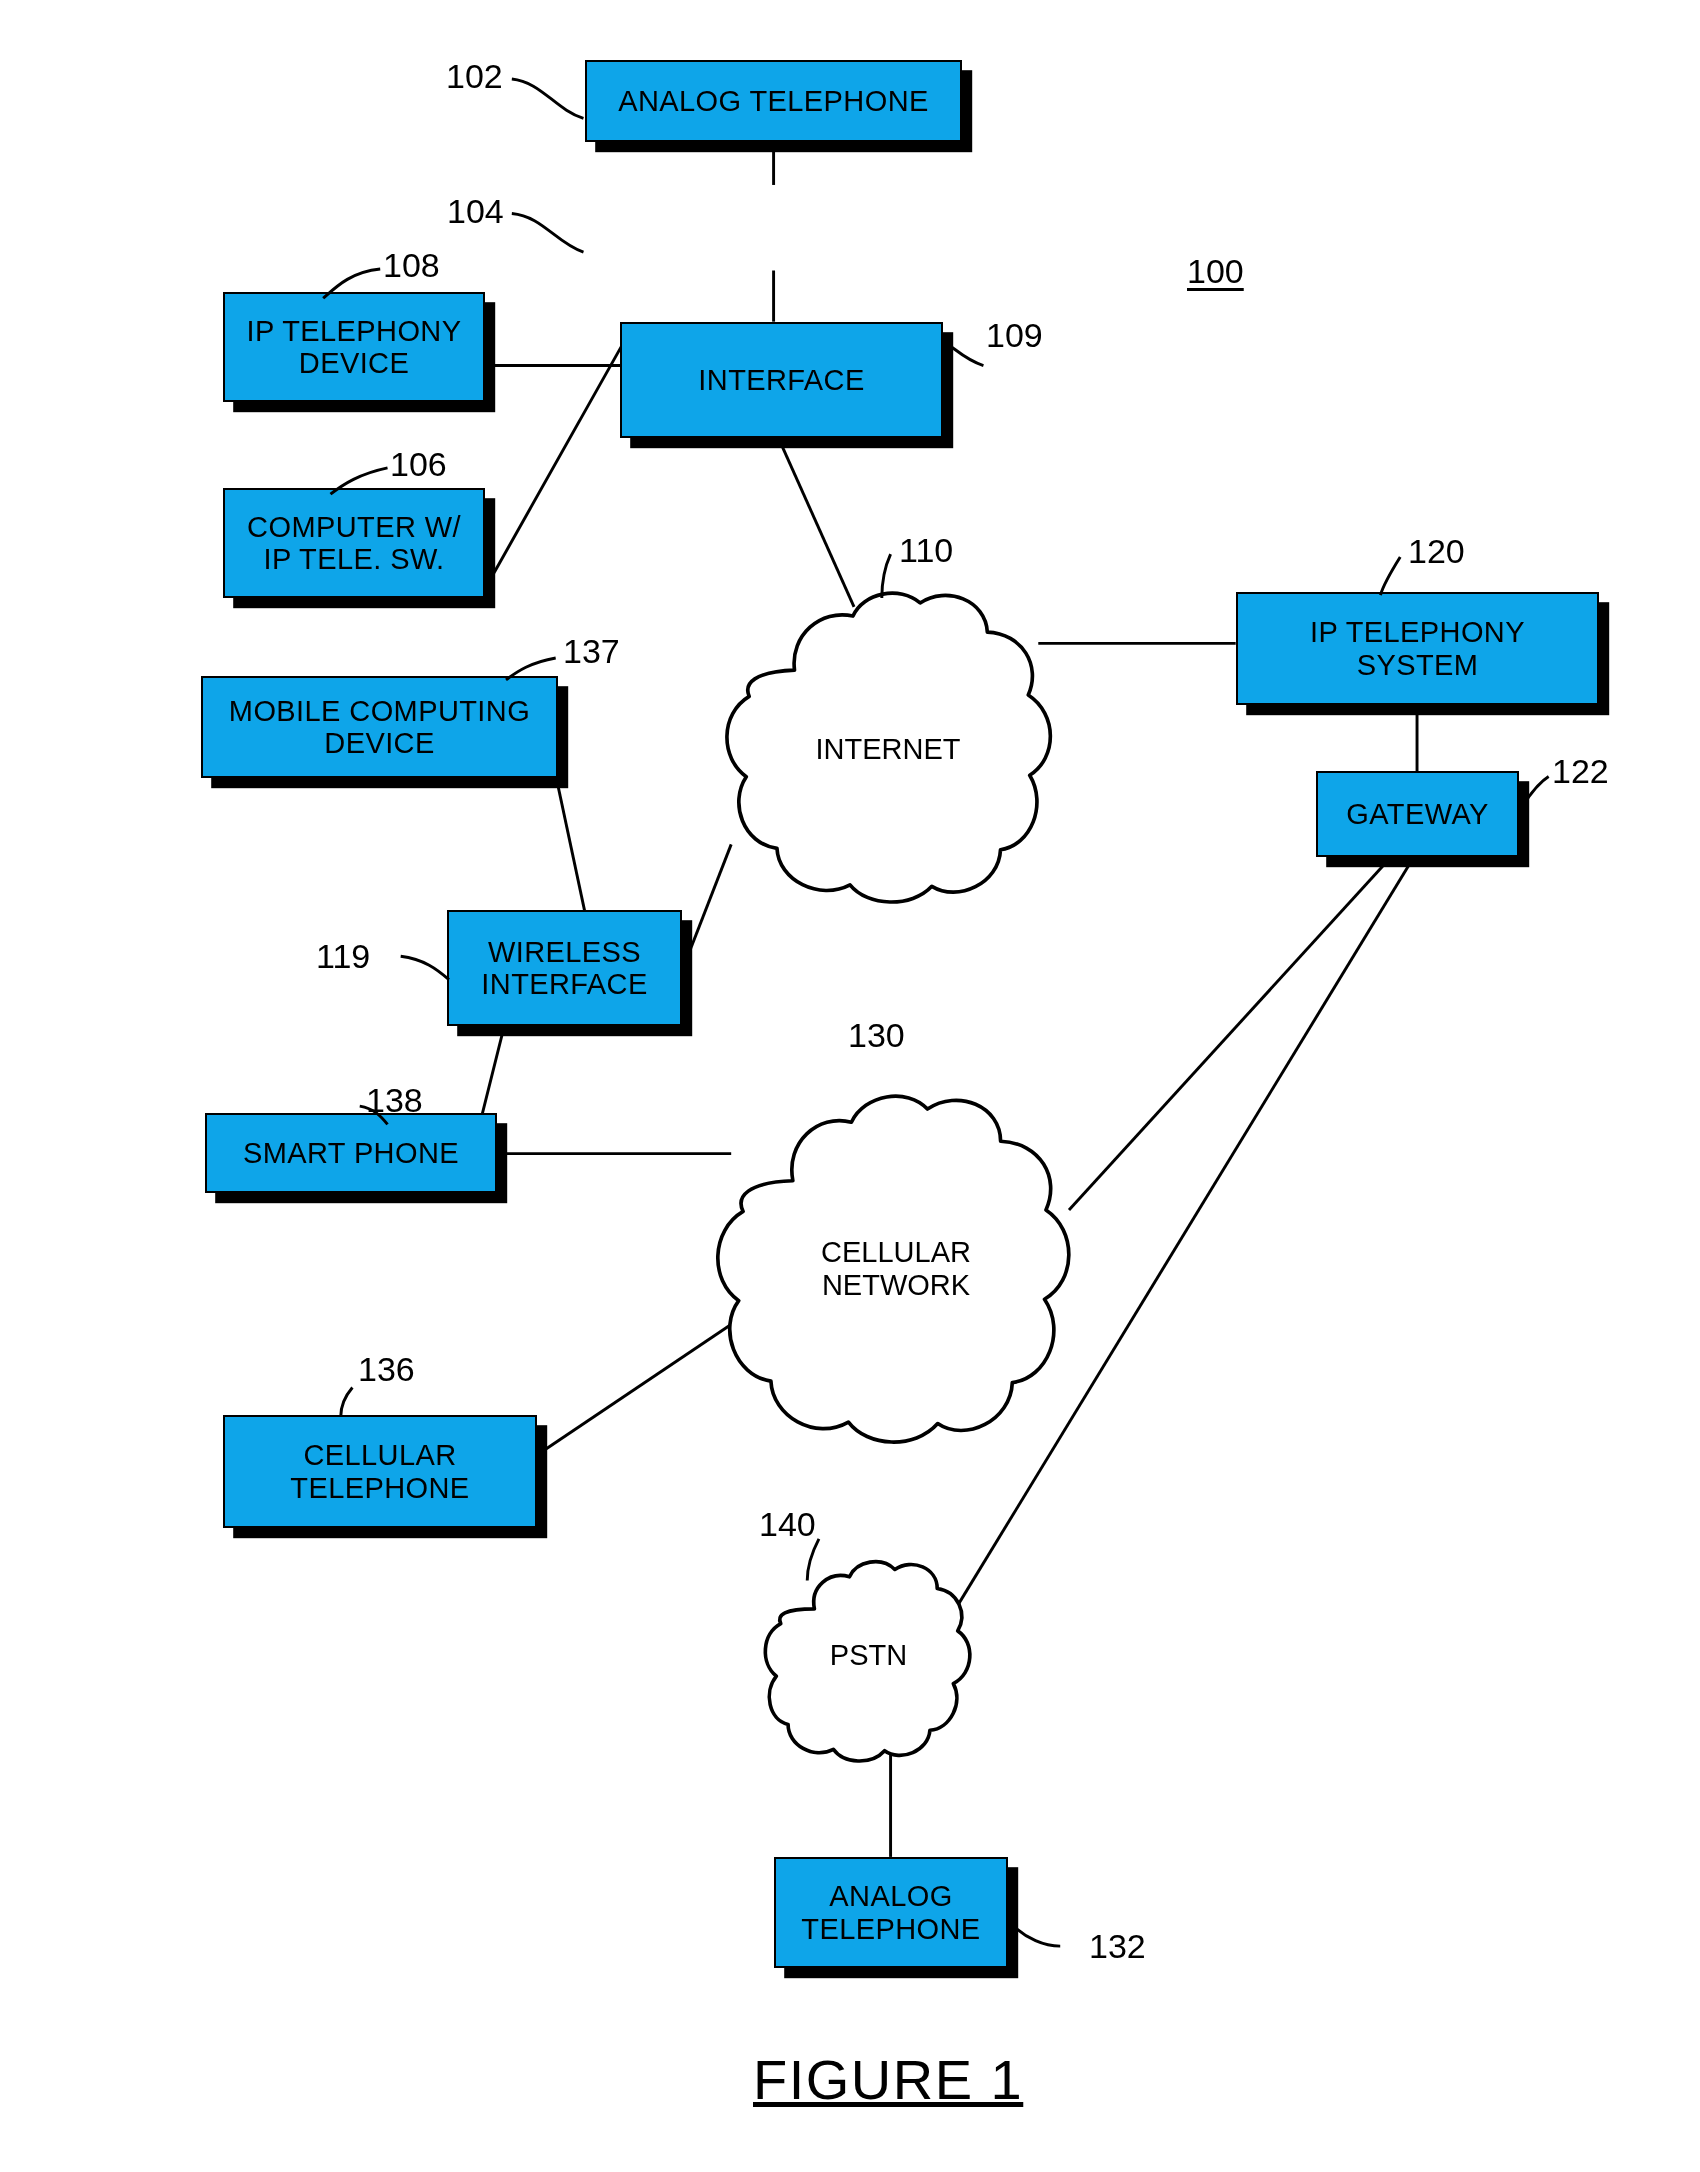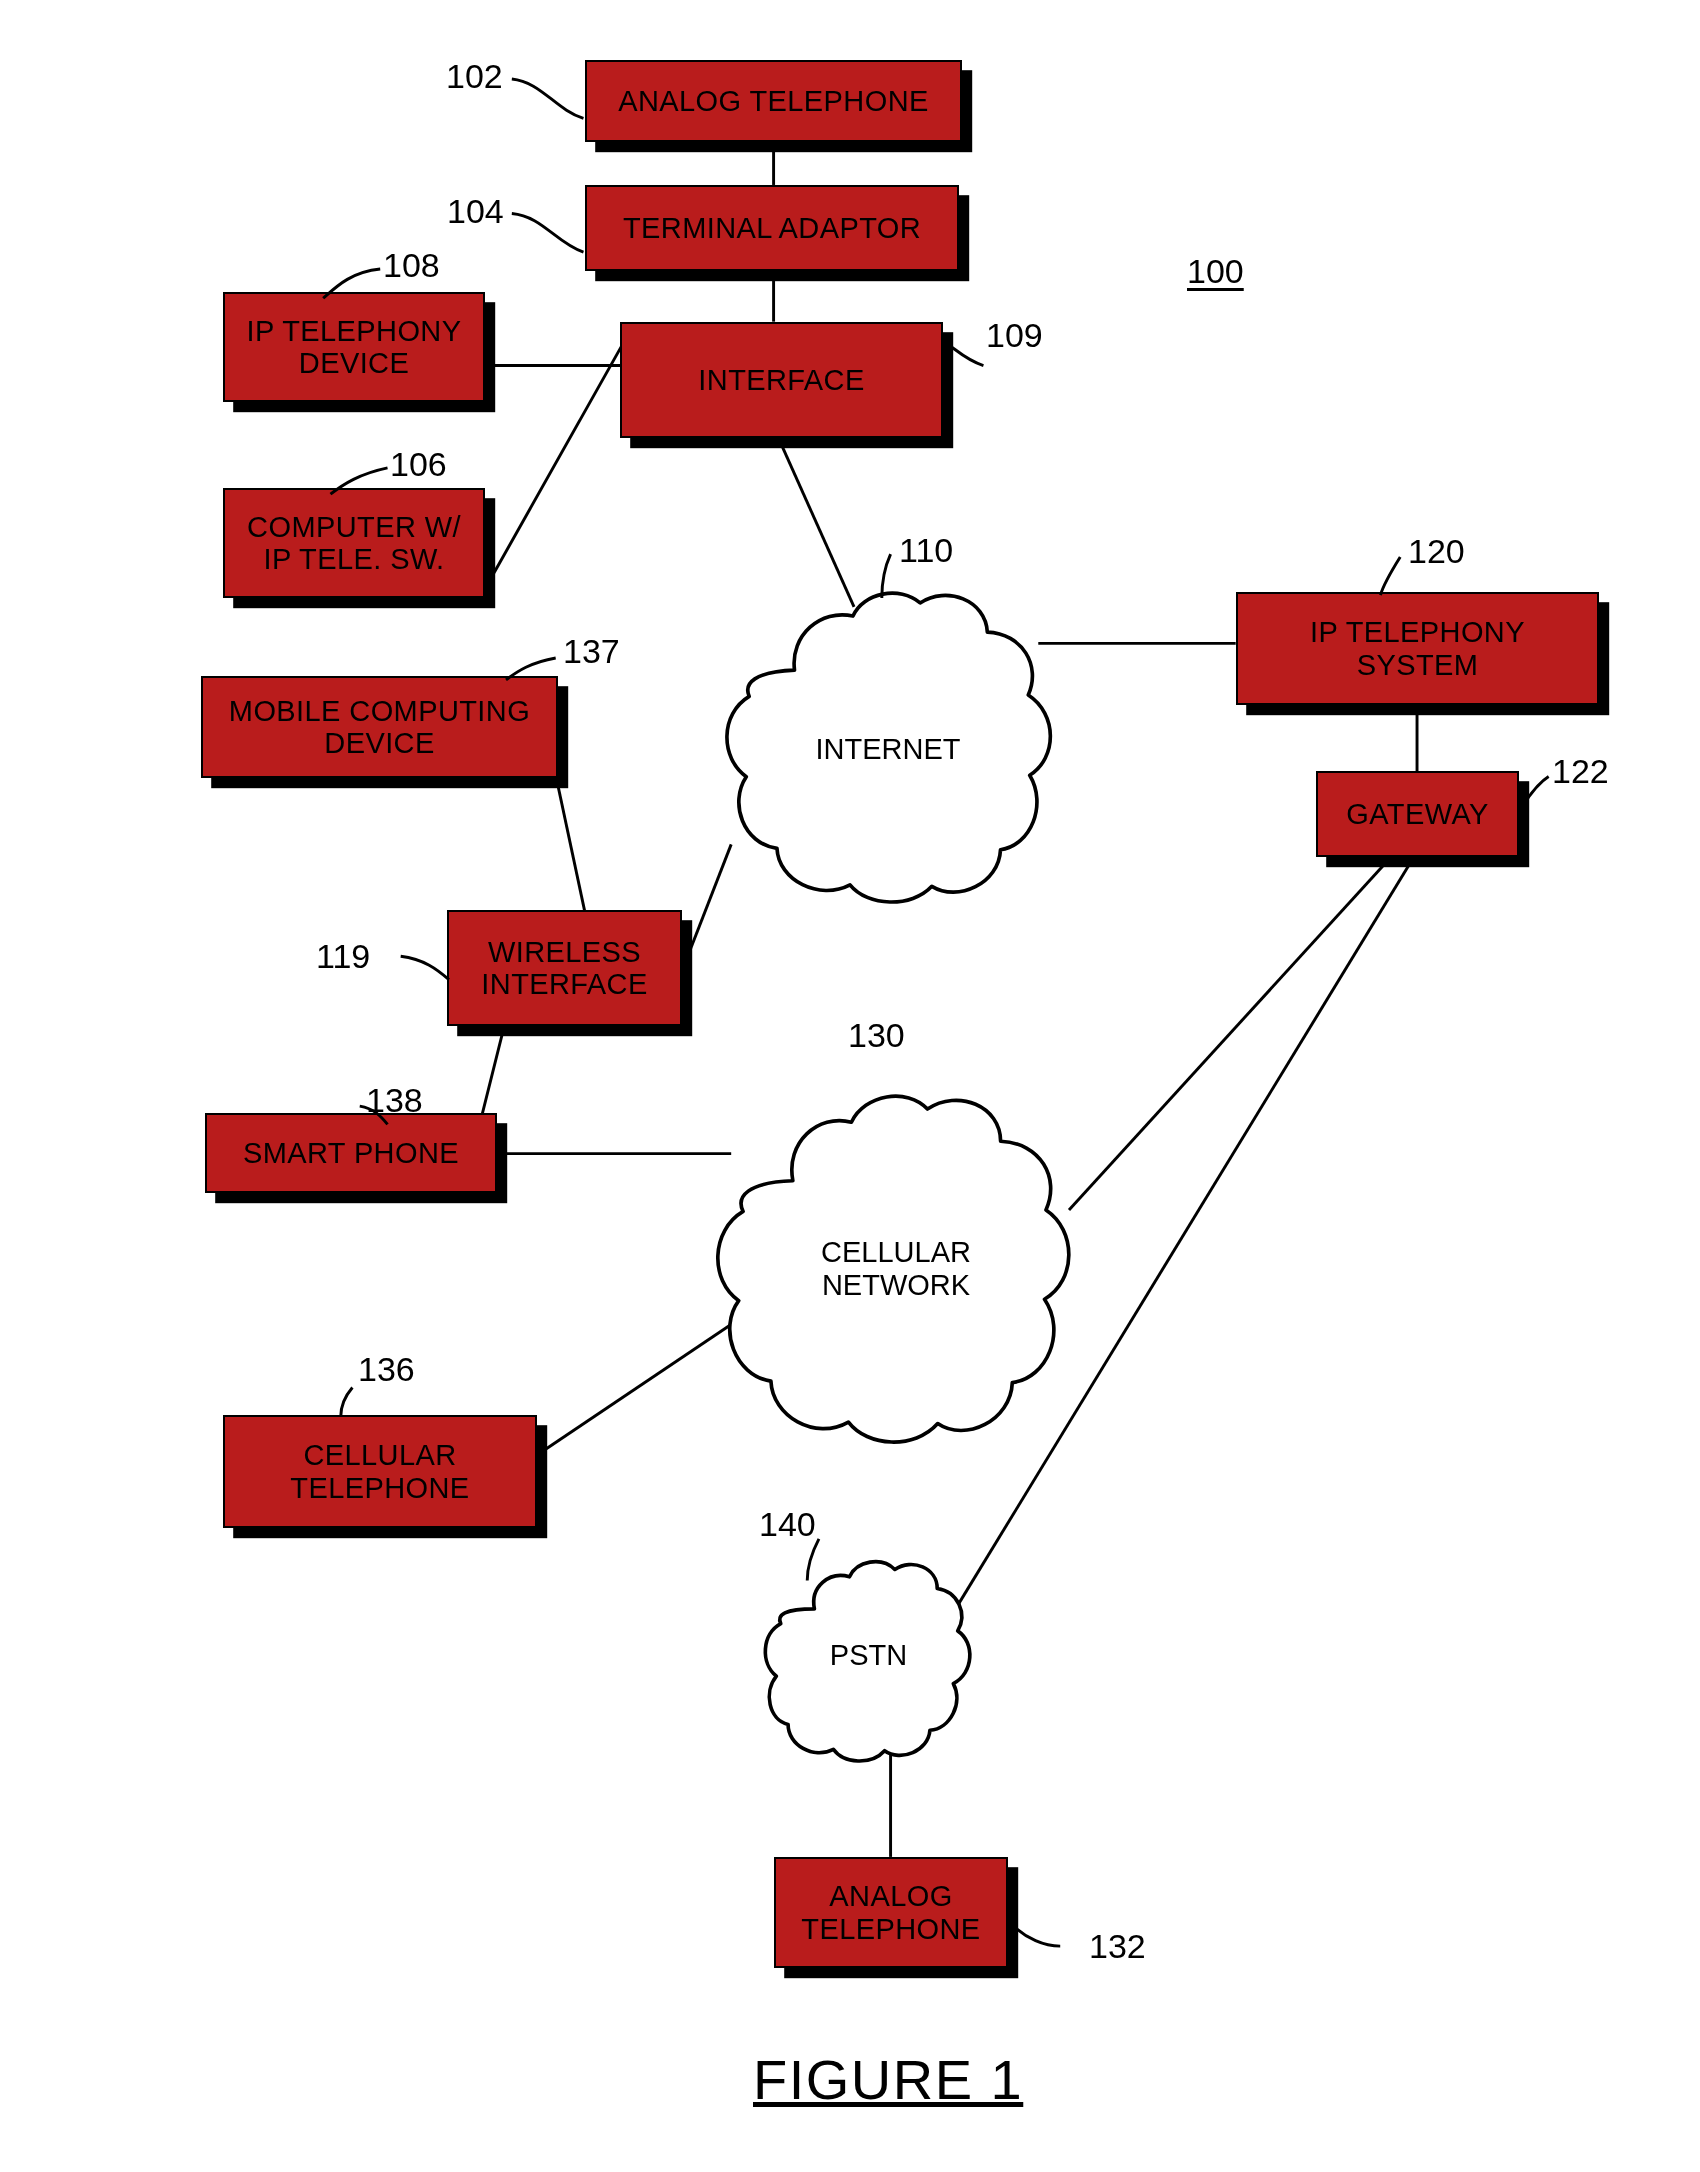--- a/index.html
+++ b/index.html
@@ -4,21 +4,21 @@
 <style>
   html,body{margin:0;padding:0;background:#ffffff;}
   body{font-family:"Liberation Sans", sans-serif;}
   #stage{position:relative;width:1700px;height:2172px;background:#fff;overflow:hidden;}
   svg#wires{position:absolute;left:0;top:0;width:1700px;height:2172px;pointer-events:none;}
 
   
   .node{
     position:absolute;
     box-sizing:border-box;
-    background:#b91c1c;
+    background:#0ea5e9;
     border:2.9px solid #000000;
     box-shadow:10.2px 10.2px 0 0 #000000;
     display:flex;
     align-items:center;
     justify-content:center;
     text-align:center;
     z-index:3;
   }
   .node .lbl{
     font-size:29px;
@@ -151,23 +151,20 @@
                C64 288 30 268 30 240 C4 234 -4 196 14 174
                C-8 156 -6 116 20 102 C14 90 26 82 66 82 Z" fill="#ffffff" stroke="#000" stroke-width="5" stroke-linejoin="round"></path>
     </svg>
     <div class="cloudlabel">PSTN</div>
   </div>
 
   <div class="node" style="left:585px;top:60px;width:377px;height:82px;">
     <span class="lbl">ANALOG TELEPHONE</span>
   </div>
 
-  <div class="node" style="left:585px;top:185px;width:374px;height:86px;">
-    <span class="lbl">TERMINAL ADAPTOR</span>
-  </div>
 
   <div class="node" style="left:620px;top:322px;width:323px;height:116px;">
     <span class="lbl">INTERFACE</span>
   </div>
 
   <div class="node" style="left:223px;top:292px;width:262px;height:110px;">
     <span class="lbl">IP TELEPHONY
 DEVICE</span>
   </div>
 

